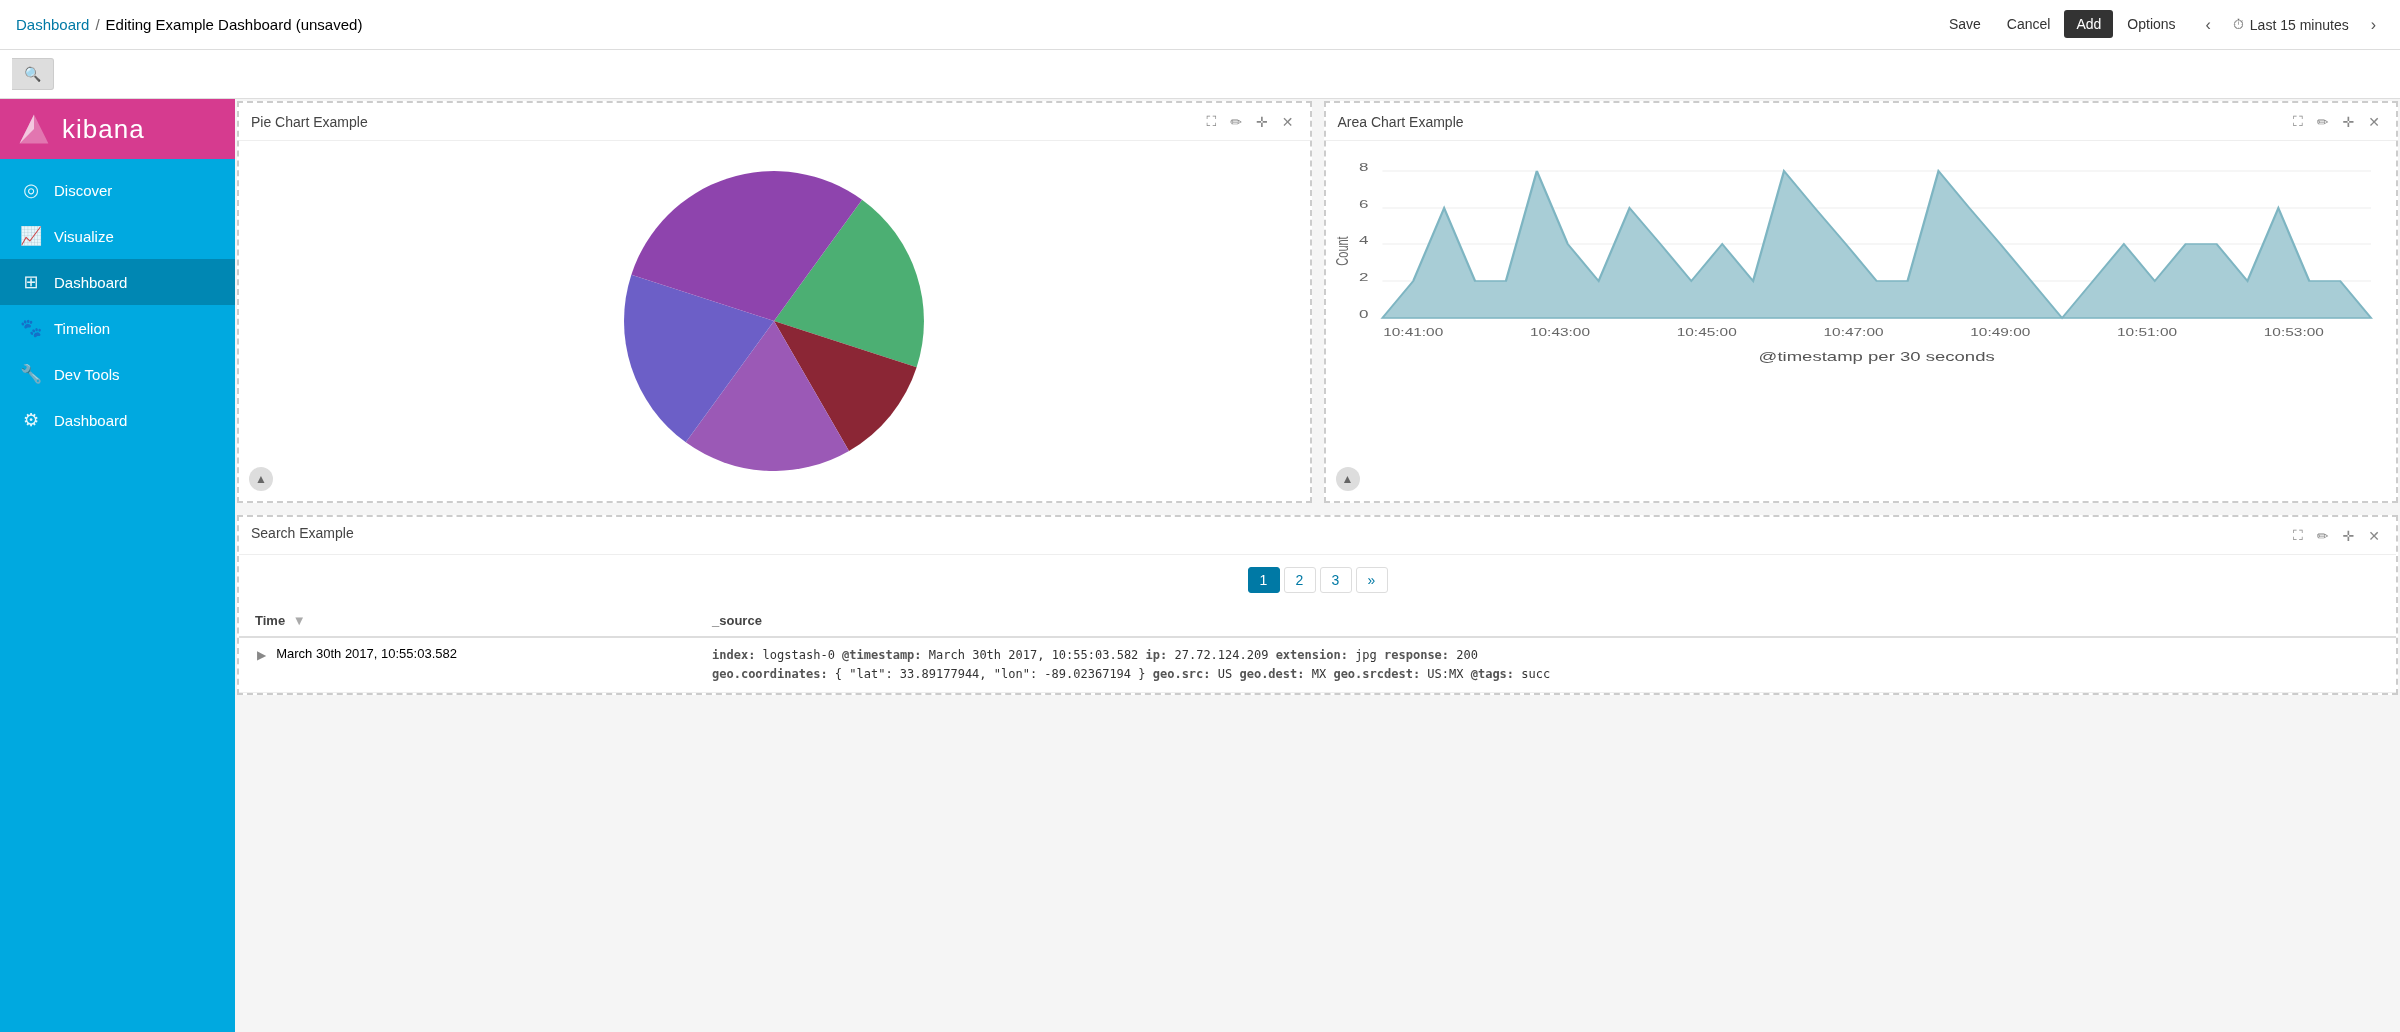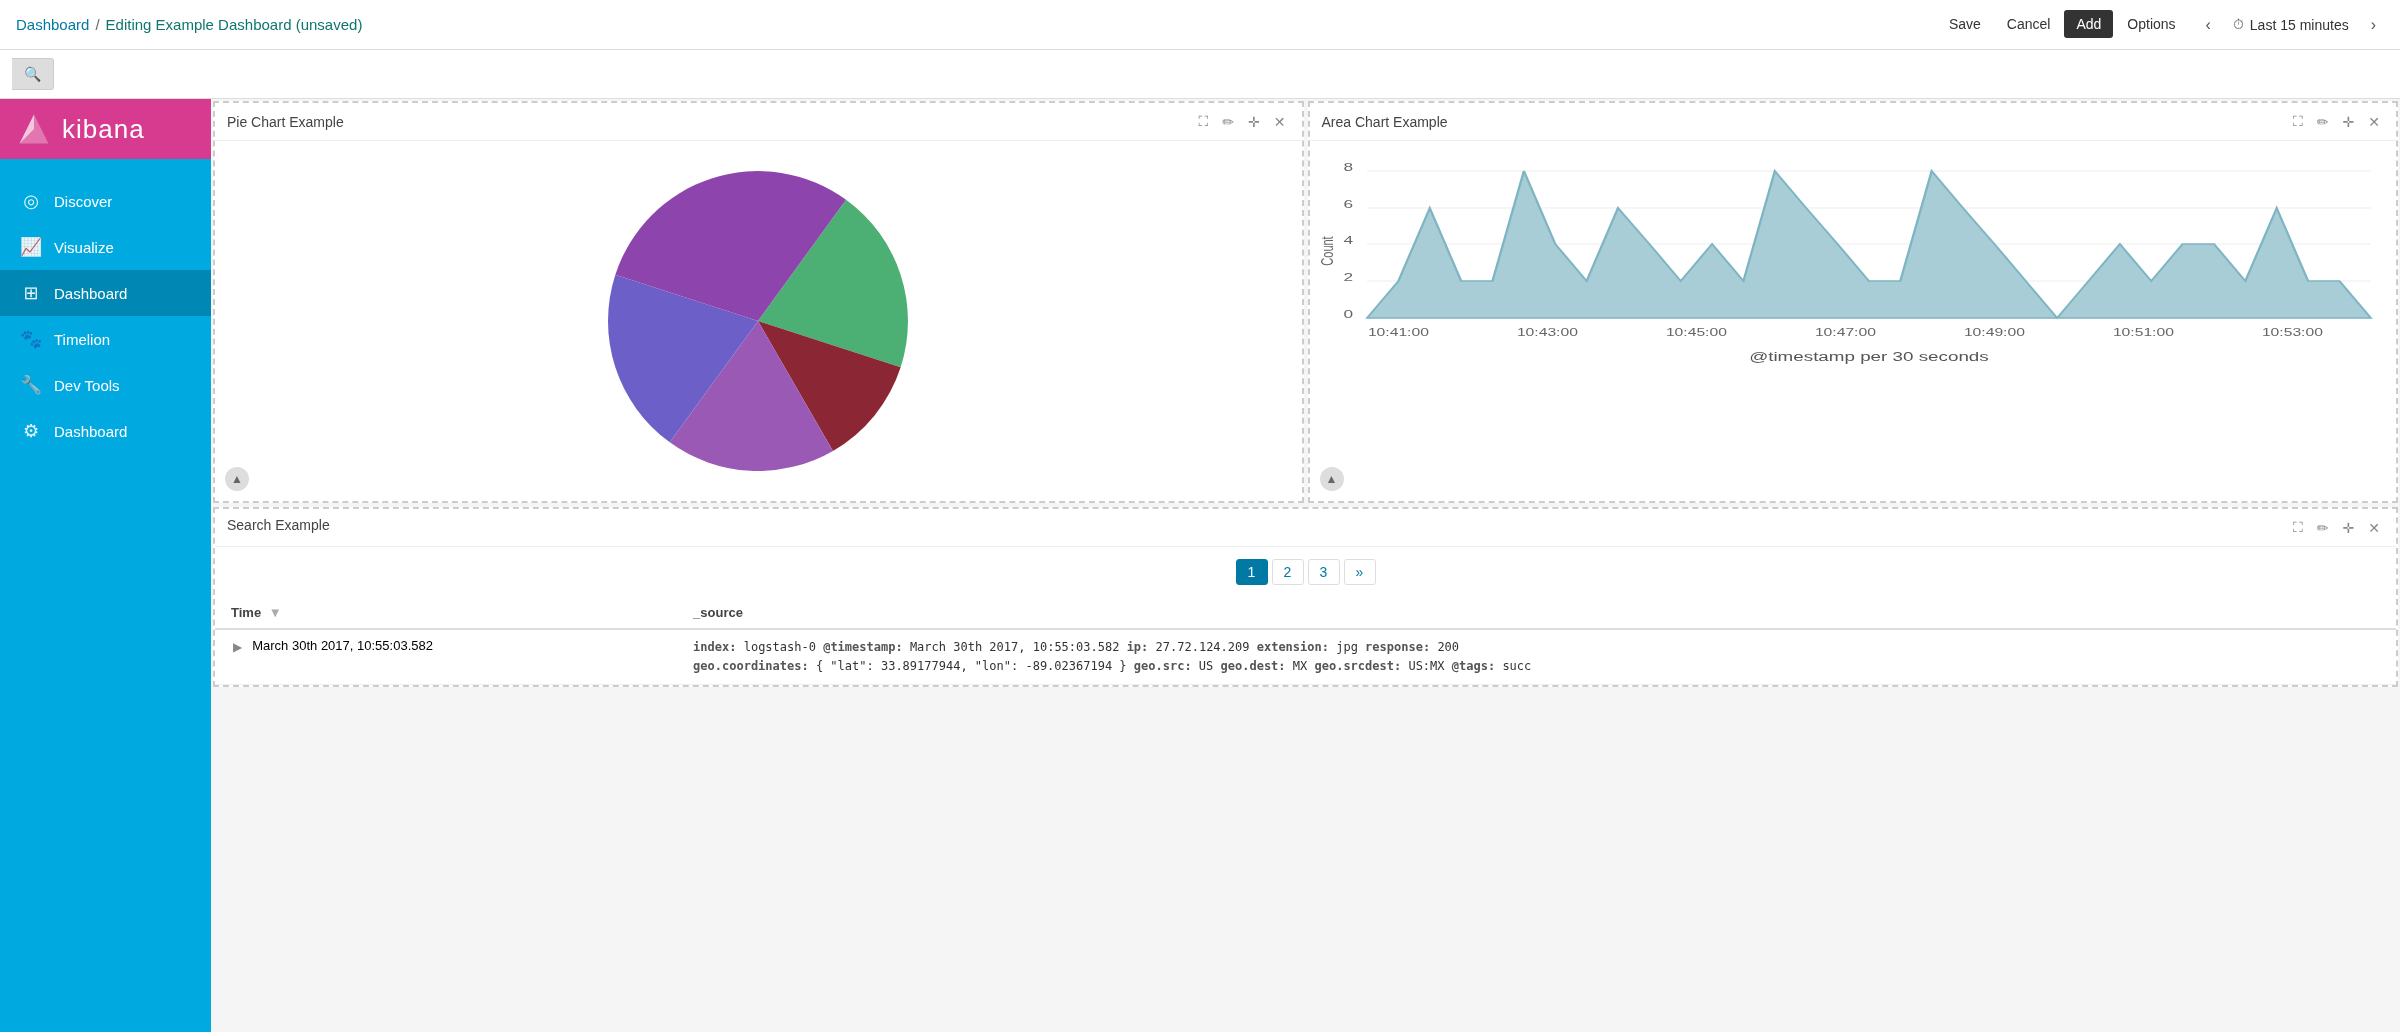--- a/index.html
+++ b/index.html
@@ -3,53 +3,53 @@
   <meta charset="utf-8">
   <style>
     * { box-sizing: border-box; margin: 0; padding: 0; }
     body { font-family: -apple-system, BlinkMacSystemFont, 'Segoe UI', Arial, sans-serif; display: flex; flex-direction: column; height: 100vh; overflow: hidden; background: #f5f5f5; }
 
     
     .header { display: flex; align-items: center; background: #fff; border-bottom: 1px solid #ddd; height: 50px; padding: 0 16px; flex-shrink: 0; }
     .breadcrumb { display: flex; align-items: center; gap: 6px; flex: 1; }
     .breadcrumb-link { color: #0079a5; font-size: 15px; text-decoration: none; }
     .breadcrumb-sep { color: #666; font-size: 15px; }
-    .breadcrumb-current { color: #0f766e; font-size: 15px; }
+    .breadcrumb-current { color: #000000; font-size: 15px; }
     .header-actions { display: flex; align-items: flex-start; gap: 2px; }
     .header-btn { background: none; border: none; cursor: pointer; padding: 6px 12px; font-size: 14px; color: #333; border-radius: 3px; }
     .header-btn.add-btn { background: #333; color: #fff; }
     .header-nav { display: flex; align-items: center; gap: 4px; margin-left: 8px; }
     .header-nav-btn { background: none; border: none; cursor: pointer; padding: 4px 8px; font-size: 16px; color: #555; }
     .time-btn { display: flex; align-items: center; gap: 6px; background: none; border: none; cursor: pointer; padding: 6px 10px; font-size: 14px; color: #333; }
     .time-icon { color: #666; font-size: 14px; }
 
     
     .search-bar { display: flex; align-items: center; background: #fff; border-bottom: 1px solid #ddd; padding: 8px 12px; flex-shrink: 0; }
     .search-input { flex: 1; border: 1px solid #ccc; border-radius: 3px 0 0 3px; padding: 7px 12px; font-size: 14px; color: #333; outline: none; }
     .search-input::placeholder { color: #aaa; }
     .search-btn { background: #ddd; border: 1px solid #ccc; border-left: none; border-radius: 0 3px 3px 0; padding: 7px 12px; cursor: pointer; font-size: 14px; }
 
     
     .main { display: flex; flex: 1; overflow: hidden; }
 
     
-    .sidebar { width: 211px; background: #00a9e0; flex-shrink: 0; display: flex; flex-direction: column; gap: 11px; }
+    .sidebar { width: 235px; background: #00a9e0; flex-shrink: 0; display: flex; flex-direction: column; }
     .sidebar-logo { background: #d63b8f; display: flex; align-items: center; padding: 12px 16px; gap: 10px; height: 60px; }
     .sidebar-logo-icon { width: 36px; height: 36px; }
     .sidebar-logo-text { color: #fff; font-size: 26px; font-weight: 300; letter-spacing: 1px; }
     .sidebar-nav { display: flex; flex-direction: column; padding: 8px 0; }
     .sidebar-item { display: flex; align-items: center; gap: 12px; padding: 12px 20px; cursor: pointer; color: #fff; font-size: 15px; text-decoration: none; border-radius: 0; transition: background 0.15s; }
     .sidebar-item.active { background: rgba(0,0,0,0.2); }
     .sidebar-icon { font-size: 18px; opacity: 0.9; width: 22px; text-align: center; }
 
     
     .content { flex: 1; overflow: auto; padding: 0; background: #f5f5f5; }
 
     
-    .dashboard-grid { display: grid; grid-template-columns: 1fr 1fr; grid-template-rows: auto auto; gap: 0; padding: 0; }
+    .dashboard-grid { display: grid; grid-template-columns: 1fr 1fr; grid-template-rows: auto auto; gap: 8px; padding: 0; }
 
     
     .panel { border: 2px dashed #ccc; background: #fff; position: relative; margin: 2px; }
     .panel-header { display: flex; align-items: center; justify-content: space-between; padding: 8px 12px; border-bottom: 1px solid #eee; }
     .panel-title { font-size: 14px; font-weight: 500; color: #444; }
     .panel-controls { display: flex; align-items: center; gap: 6px; }
     .panel-btn { background: none; border: none; cursor: pointer; color: #888; font-size: 14px; padding: 2px 4px; }
 
     
     .pie-container { display: flex; justify-content: center; align-items: center; padding: 20px; min-height: 360px; }

